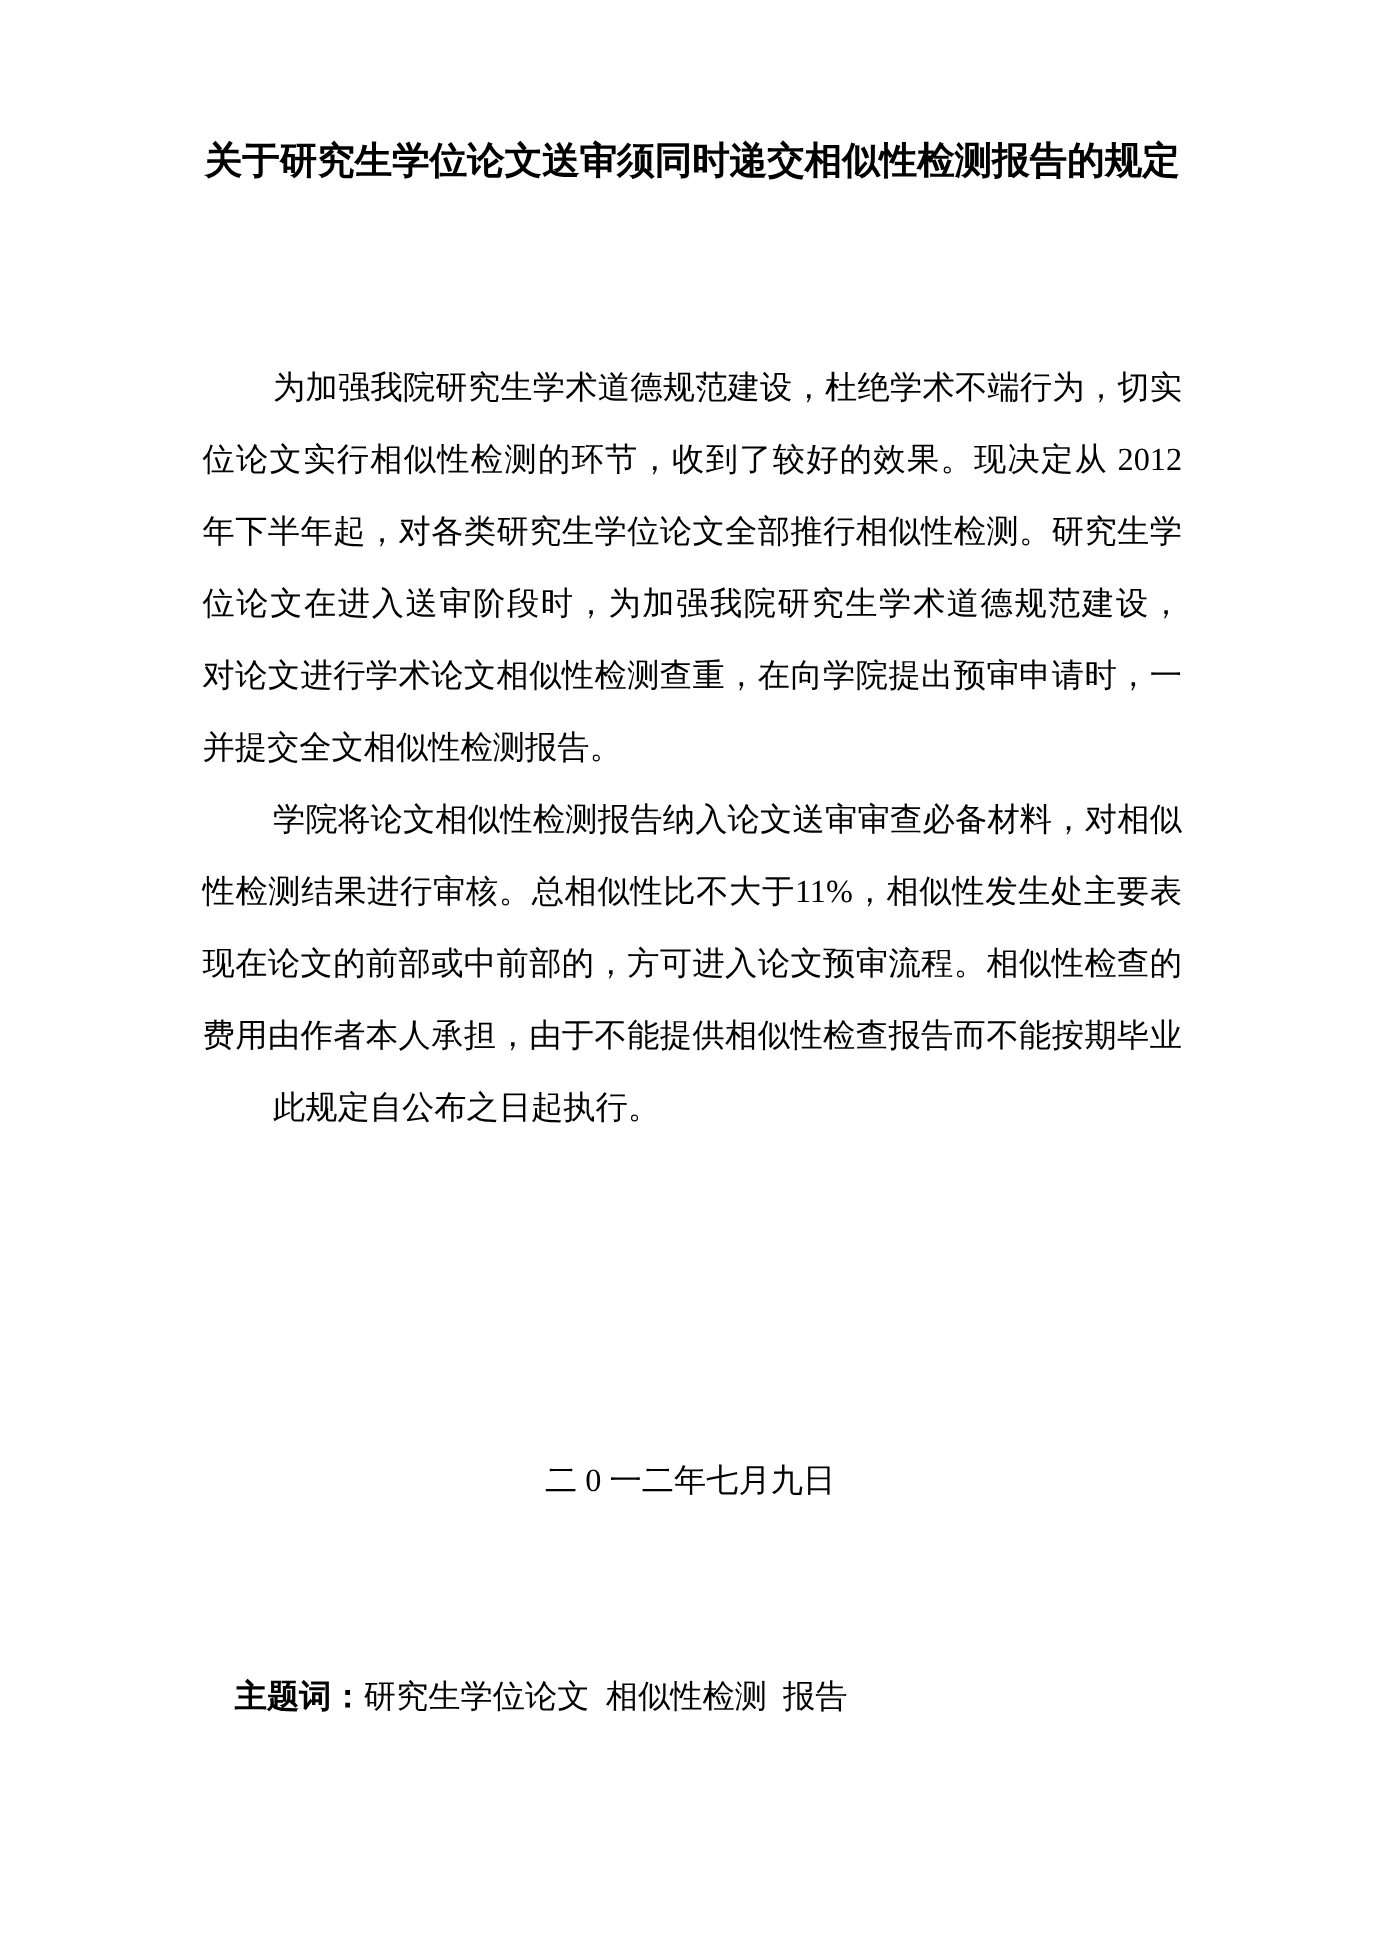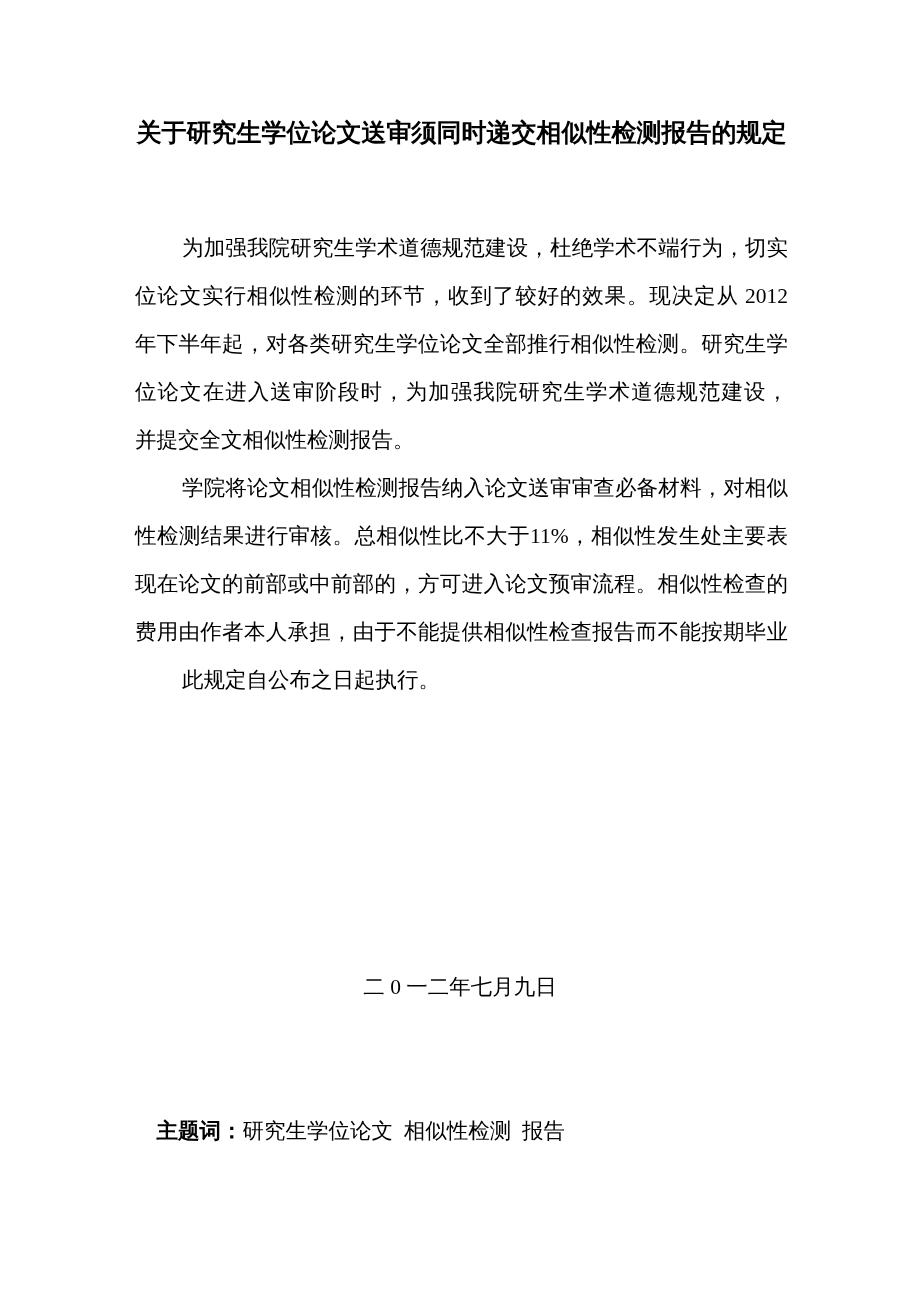--- a/index.html
+++ b/index.html
@@ -15,21 +15,21 @@
     color: #000000;
     overflow: hidden;
   }
   .page {
     position: absolute;
     inset: 0;
     background: #ffffff;
   }
   .doc-title {
     position: absolute;
-    top: 116px;
+    top: 91px;
     left: 135px;
     width: 653px;
     margin: 0;
     font-size: 25px;
     font-weight: bold;
     line-height: 34px;
     text-align: center;
     letter-spacing: 0px;
     white-space: nowrap;
   }
@@ -37,21 +37,21 @@
     position: absolute;
     top: 183px;
     left: 135px;
     width: 653px;
     font-size: 21.5px;
     line-height: 48px;
     text-align: left;
   }
   .doc-body {
     position: absolute;
-    top: 224px;
+    top: 234px;
     left: 135px;
     width: 653px;
   }
   .line {
     font-size: 21.5px;
     line-height: 48px;
     height: 48px;
     text-align: justify;
     text-align-last: justify;
     text-justify: inter-character;
@@ -96,20 +96,21 @@
 
   <h1 class="doc-title">关于研究生学位论文送审须同时递交相似性检测报告的规定</h1>
 
 
   <div class="doc-body">
 
     <div class="line indent">为加强我院研究生学术道德规范建设，杜绝学术不端行为，切实</div>
     <div class="line">位论文实行相似性检测的环节，收到了较好的效果。现决定从 2012</div>
     <div class="line">年下半年起，对各类研究生学位论文全部推行相似性检测。研究生学</div>
     <div class="line">位论文在进入送审阶段时，为加强我院研究生学术道德规范建设，</div>
+    <div class="line">对论文进行学术论文相似性检测查重，在向学院提出预审申请时，一</div>
     <div class="line plain">并提交全文相似性检测报告。</div>
 
     <div class="line indent">学院将论文相似性检测报告纳入论文送审审查必备材料，对相似</div>
     <div class="line">性检测结果进行审核。总相似性比不大于11%，相似性发生处主要表</div>
     <div class="line">现在论文的前部或中前部的，方可进入论文预审流程。相似性检查的</div>
     <div class="line">费用由作者本人承担，由于不能提供相似性检查报告而不能按期毕业</div>
 
     <div class="line plain indent">此规定自公布之日起执行。</div>
   </div>
 

